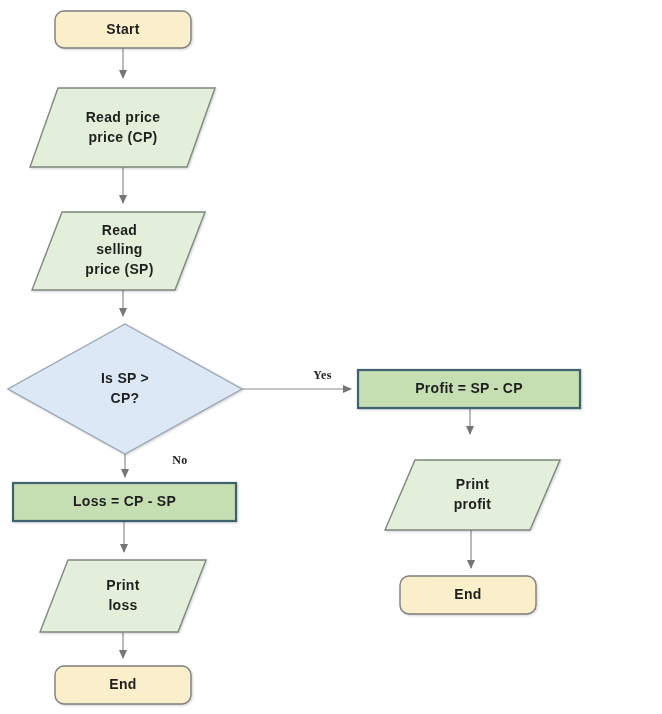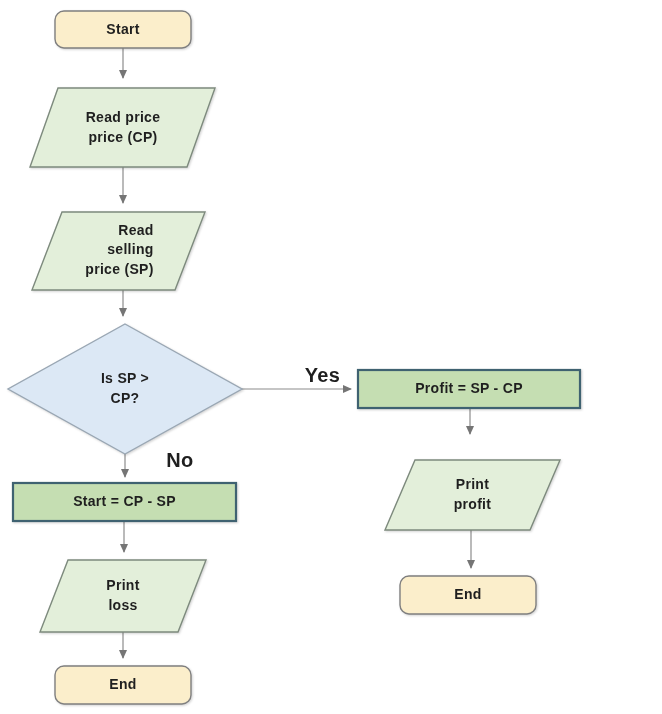--- a/index.html
+++ b/index.html
@@ -65,24 +65,25 @@
     letter-spacing: 0.3px;
     line-height: 1.4;
     pointer-events: none;
   }
   .edge-label {
     position: absolute;
     display: flex;
     align-items: center;
     justify-content: center;
     color: var(--text);
-    font-size: 20px;
+    font-size: 12px;
     font-weight: 600;
     letter-spacing: 0.4px;
     pointer-events: none;
+    font-family: Liberation Serif, serif;
   }
 </style>
 </head>
 <body>
 
 <div class="canvas">
 
   <svg width="662" height="714" viewBox="0 0 662 714">
     <defs>
       <marker id="arrowhead" markerUnits="userSpaceOnUse" markerWidth="11" markerHeight="11" refX="8" refY="5" orient="auto">
@@ -114,30 +115,30 @@
       <rect class="shape-terminator" x="400" y="576" width="136" height="38" rx="9"></rect>
       <rect class="shape-terminator" x="55" y="666" width="136" height="38" rx="9"></rect>
     </g>
   </svg>
 
   <div class="label" style="left:55px; top:11px; width:136px; height:37px;">Start</div>
 
   <div class="label" style="left:48px; top:88px; width:150px; height:79px;">Read price
 price (CP)</div>
 
-  <div class="label" style="left:47px; top:210px; width:145px; height:80px;text-align:right;">Read
+  <div class="label" style="left:47px; top:210px; width:145px; height:80px;">Read
 selling
 price (SP)</div>
 
   <div class="label" style="left:358px; top:370px; width:222px; height:38px;">Profit = SP - CP</div>
 
   <div class="label" style="left:65px; top:355px; width:120px; height:68px;">Is SP &gt;
 CP?</div>
 
-  <div class="label" style="left:13px; top:483px; width:223px; height:38px;">Start = CP - SP</div>
+  <div class="label" style="left:13px; top:483px; width:223px; height:38px;">Loss = CP - SP</div>
 
   <div class="label" style="left:400px; top:460px; width:145px; height:70px;">Print
 profit</div>
 
   <div class="label" style="left:53px; top:560px; width:140px; height:72px;">Print
 loss</div>
 
   <div class="label" style="left:400px; top:576px; width:136px; height:38px;">End</div>
 
   <div class="label" style="left:55px; top:666px; width:136px; height:38px;">End</div>

